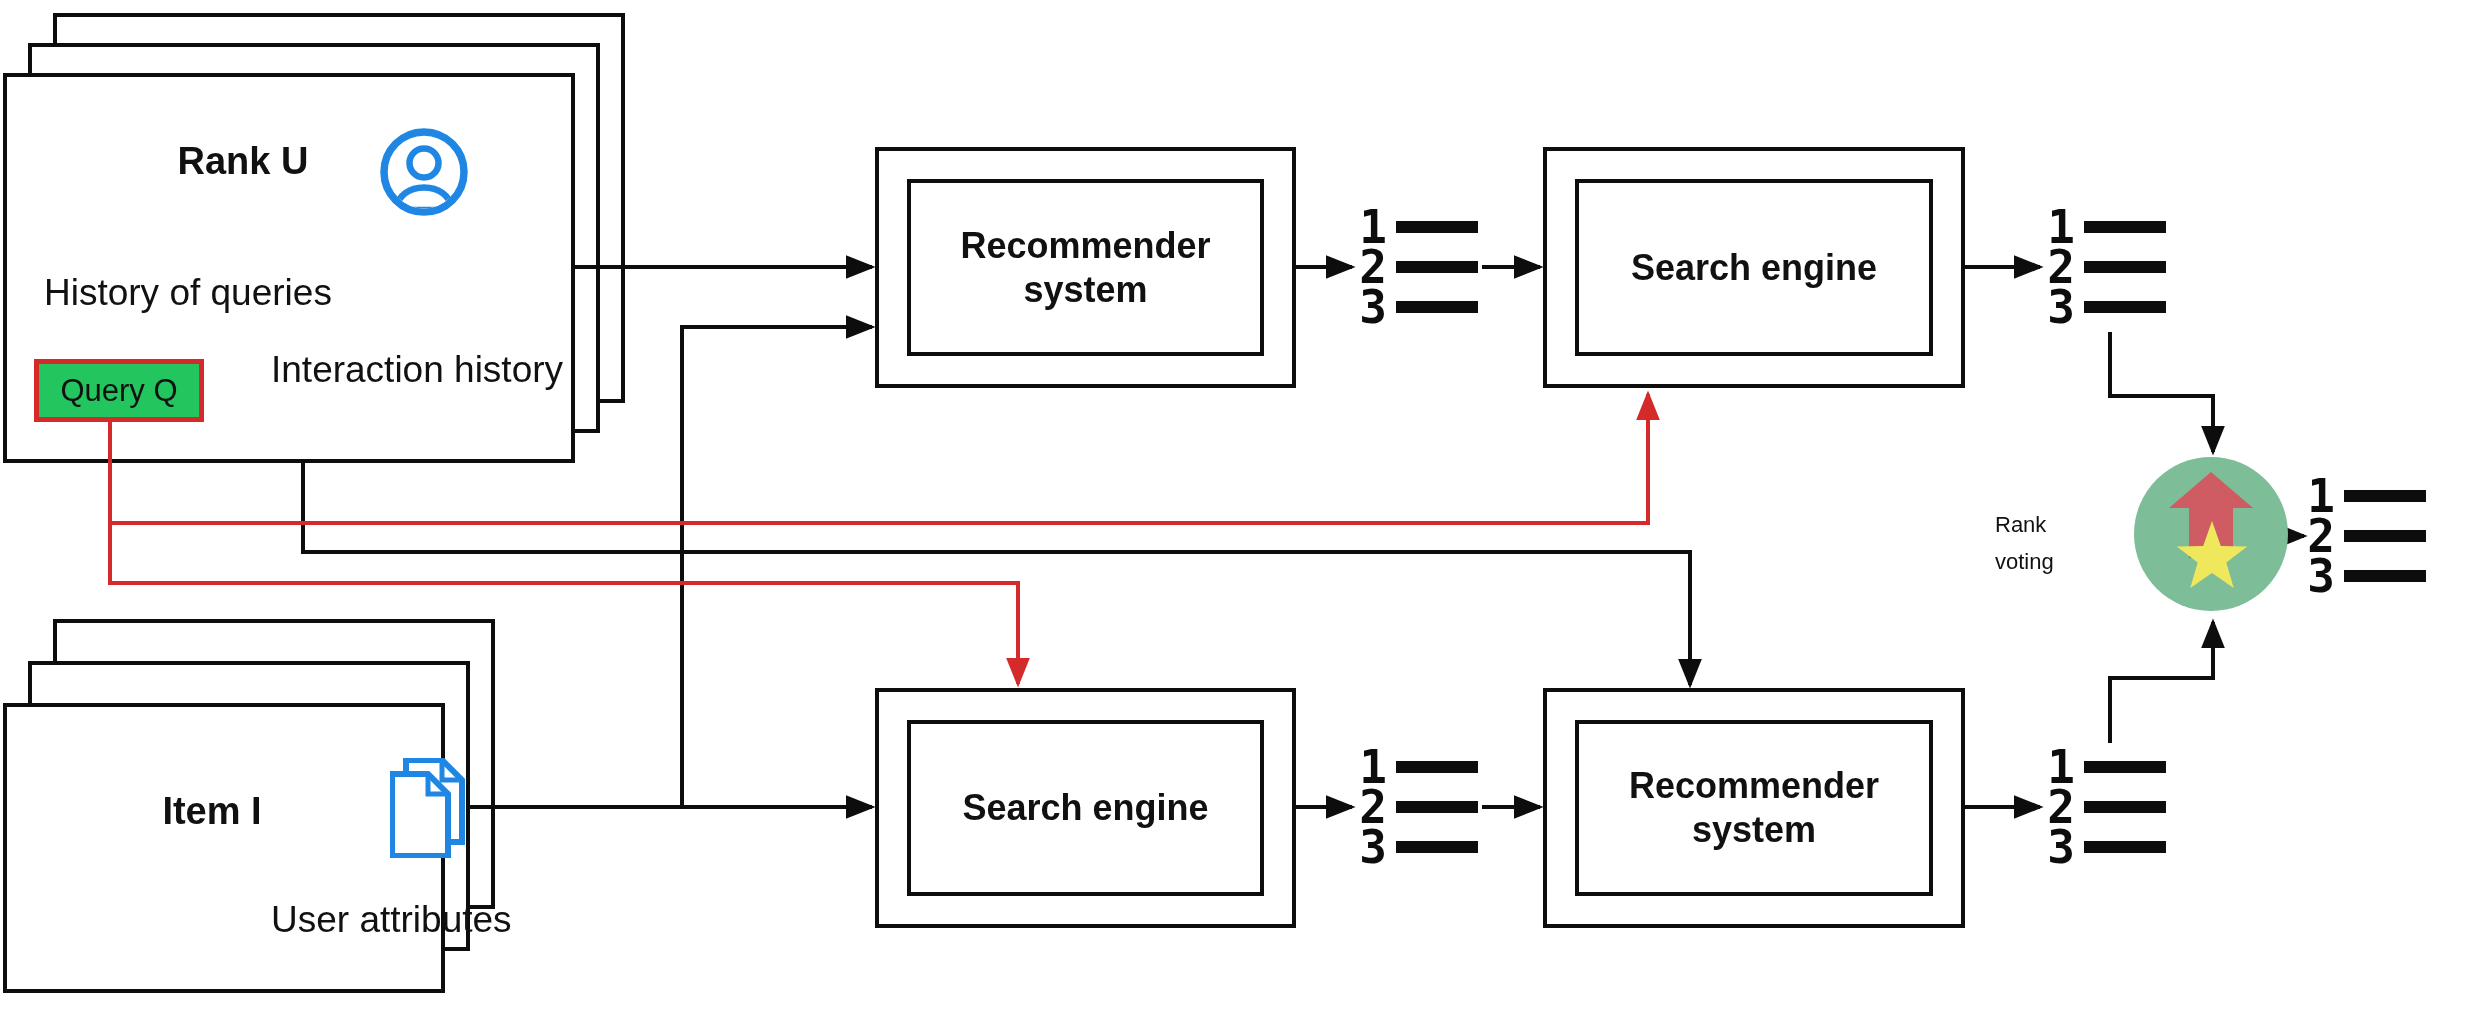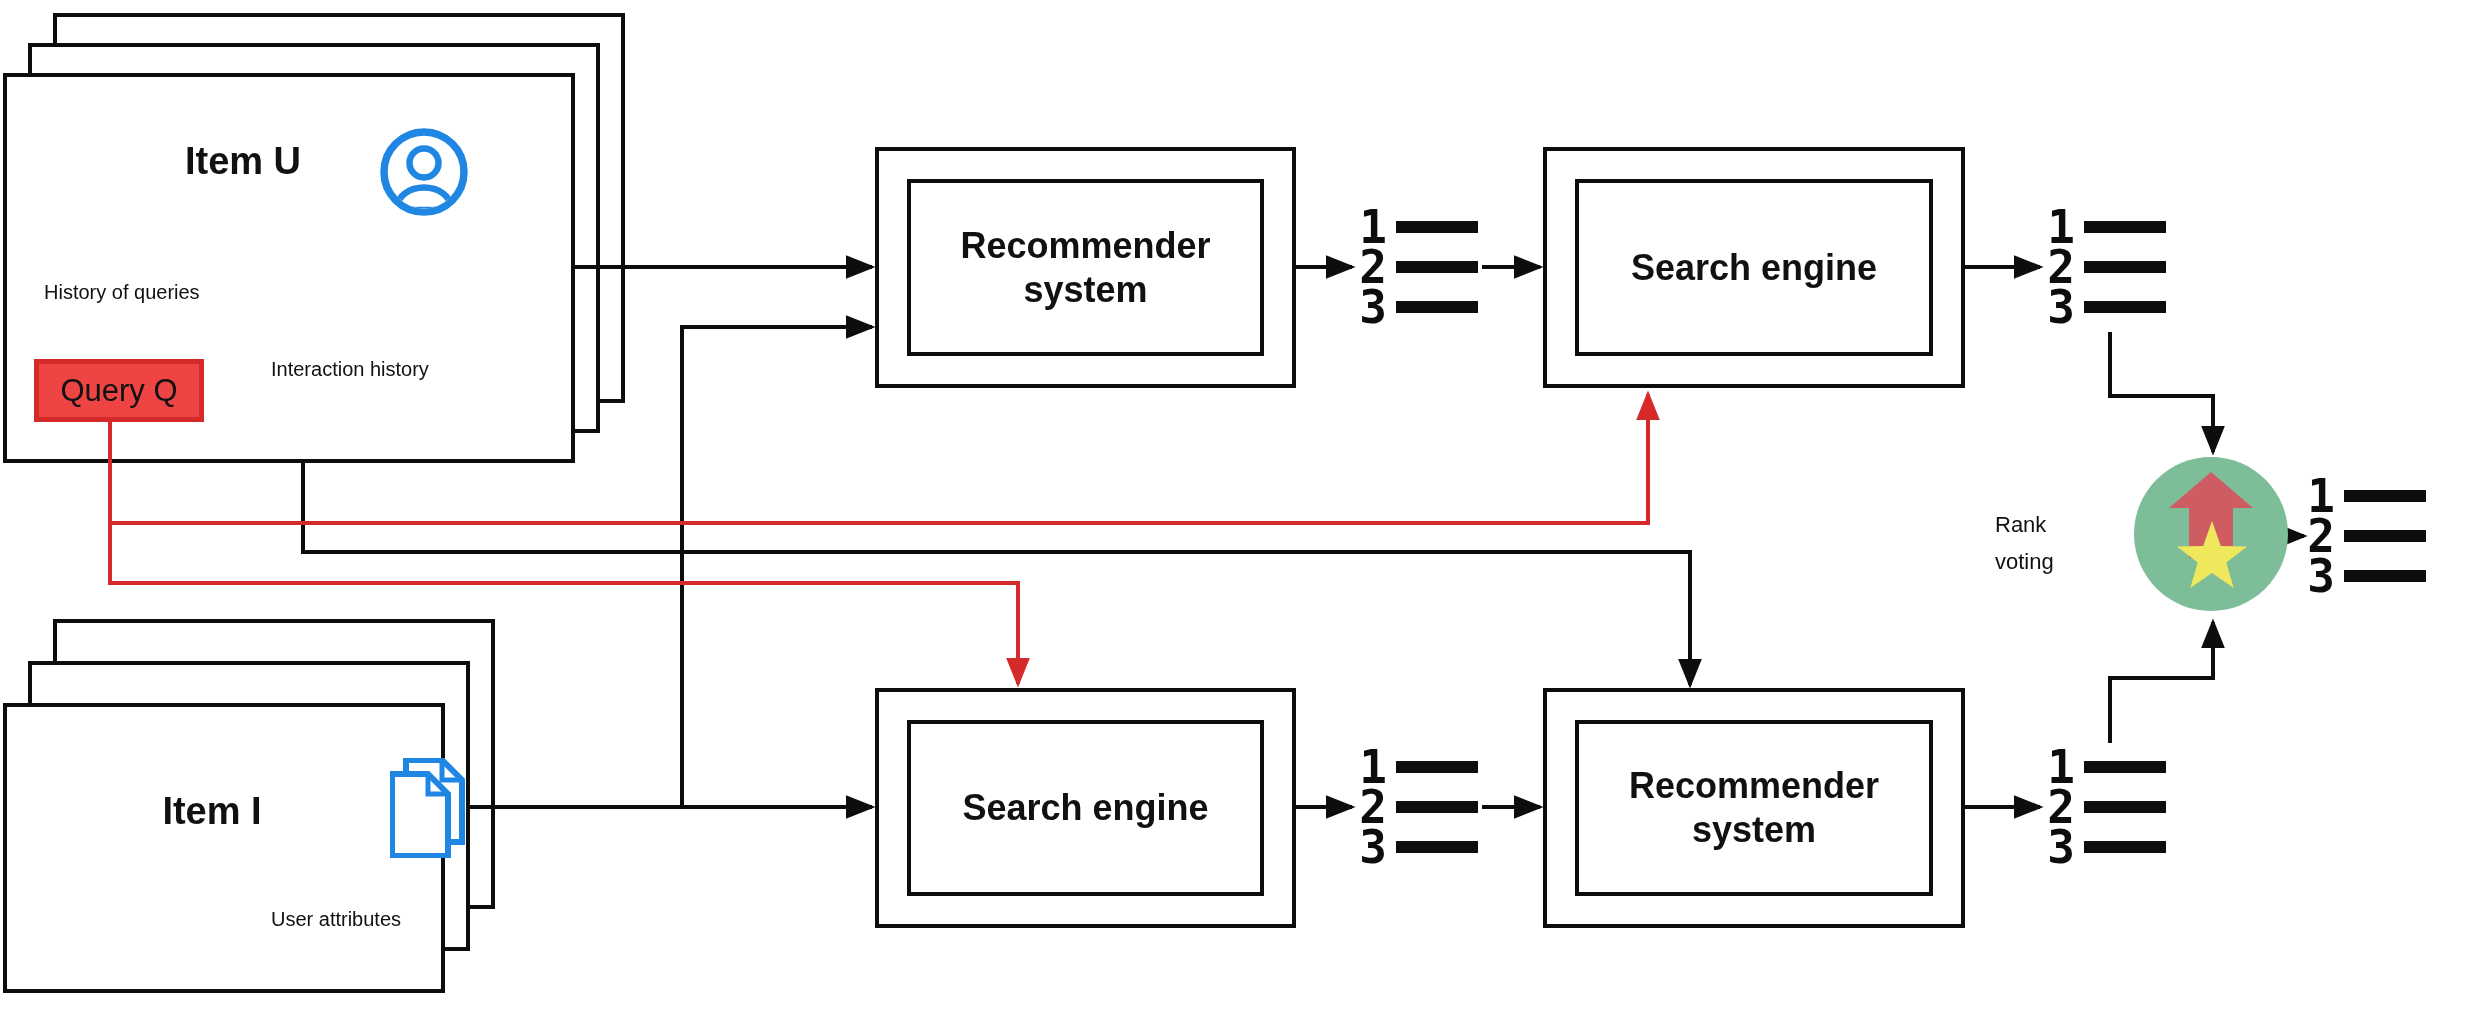--- a/index.html
+++ b/index.html
@@ -21,28 +21,28 @@
   .u-back2{left:53px;top:13px;}
   .u-back1{left:28px;top:43px;}
   .u-front{left:3px;top:73px;}
   .item-card{width:442px;height:290px;padding-left:30px;}
   .i-back2{left:53px;top:619px;}
   .i-back1{left:28px;top:661px;}
   .i-front{left:3px;top:703px;}
   .card-title{position:absolute;font-weight:bold;font-size:38px;text-align:center;white-space:nowrap;}
   .user-title{left:151px;top:63px;width:170px;}
   .item-title{left:120px;top:83px;width:170px;}
-  .card-text{position:absolute;font-size:20px;white-space:nowrap;margin-top:9px;}
+  .card-text{position:absolute;font-size:37px;white-space:nowrap;}
   .history-label{left:37px;top:195px;}
   .interaction-label{left:264px;top:272px;}
   .attributes-label{left:264px;top:192px;}
   .query-box{
     position:absolute;left:27px;top:282px;width:170px;height:63px;box-sizing:border-box;
     border:5px solid var(--line-red);display:flex;align-items:center;justify-content:center;
-    font-size:31px;background:#ef4444;
+    font-size:31px;background:#22c55e;
   }
   .avatar-svg{position:absolute;left:371px;top:49px;width:92px;height:92px;}
   .docs-svg{position:absolute;left:383px;top:51px;width:80px;height:100px;}
   
   .sysbox{position:absolute;border:4px solid var(--line-black);box-sizing:border-box;background:#fff;}
   .sysbox-inner{
     position:absolute;inset:28px;border:4px solid var(--line-black);box-sizing:border-box;
     display:flex;align-items:center;justify-content:center;text-align:center;
   }
   .sysbox-label{font-weight:bold;font-size:36px;line-height:1.22;white-space:pre-line;}
@@ -78,21 +78,21 @@
   .icon-line{stroke:var(--accent-blue);fill:none;}
 </style>
 </head>
 <body>
 
 <div class="canvas">
 
   <div class="card user-card u-back2"></div>
   <div class="card user-card u-back1"></div>
   <div class="card user-card u-front">
-    <div class="card-title user-title">Item U</div>
+    <div class="card-title user-title">Rank U</div>
     <svg class="avatar-svg" viewBox="0 0 92 92">
       <defs>
           <clipPath id="avclip">
             <circle cx="46" cy="46" r="36.5"></circle>
           </clipPath>
         </defs>
       <circle cx="46" cy="46" r="40" class="icon-stroke" stroke-width="7.5"></circle>
       <g clip-path="url(#avclip)">
         <path d="M18,84 C20,54 72,54 74,84 Z" class="icon-stroke" stroke-width="6.5"></path>
       </g>

